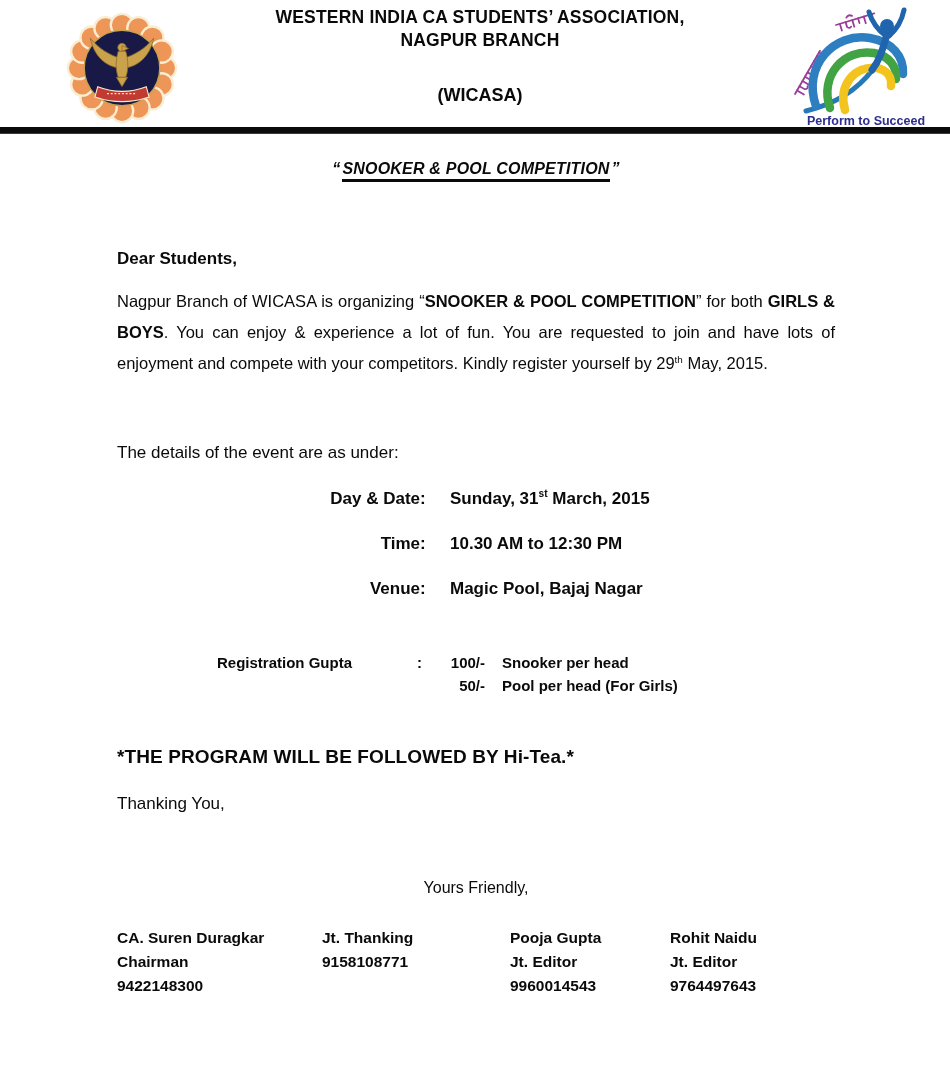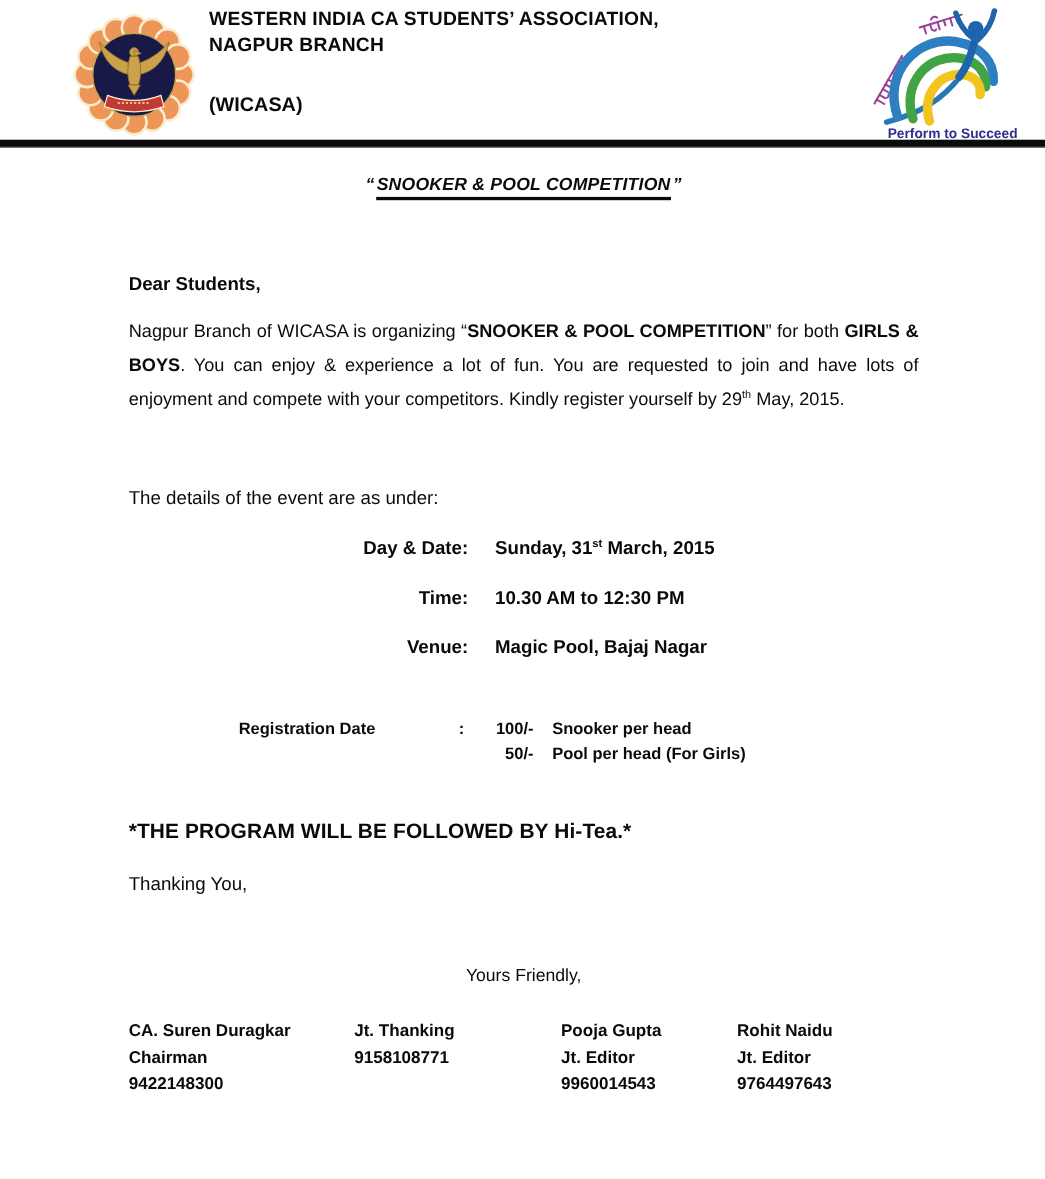--- a/index.html
+++ b/index.html
@@ -11,21 +11,21 @@
     overflow: hidden;
   }
   .page { position: relative; width: 950px; height: 1072px; background:#fff; }
 
   
   .letterhead { position: relative; height: 127px; }
   .logo-left { position: absolute; left: 64px; top: 12px; width: 116px; height: 112px; }
   .logo-right { position: absolute; right: 4px; top: 4px; width: 160px; height: 125px; }
   .head-text {
     position: absolute; left: 190px; right: 180px; top: 6px;
-    text-align: left;
+    text-align: center;
   }
   .head-line { font-weight: bold; font-size: 17.5px; line-height: 23px; letter-spacing: 0.2px; }
   .head-wicasa { font-weight: bold; font-size: 18px; margin-top: 33px; }
 
   .separator { height: 6px; background: #0b0b0b; border-bottom: 1px solid #3a3a3a; }
 
   
   .content { padding: 0 115px 0 117px; }
 
   .doc-title { margin: 26px 0 0 0; text-align: center; font-size: 16px; font-weight: bold; letter-spacing: 0.2px; font-style: italic; }
@@ -161,21 +161,21 @@
       <div class="detail-row">
         <span class="dlabel">Time</span><span class="dcolon">:</span><span class="dvalue"><span>10.30 AM to 12:30 PM</span><sup></sup><span></span></span>
       </div>
       <div class="detail-row">
         <span class="dlabel">Venue</span><span class="dcolon">:</span><span class="dvalue"><span>Magic Pool, Bajaj Nagar</span><sup></sup><span></span></span>
       </div>
     </div>
 
     <div class="registration">
       <div class="reg-row">
-        <span class="rlabel">Registration Date</span><span class="rcolon">:</span><span class="ramount">100/-</span><span class="rdesc">Snooker per head</span>
+        <span class="rlabel">Registration Gupta</span><span class="rcolon">:</span><span class="ramount">100/-</span><span class="rdesc">Snooker per head</span>
       </div>
       <div class="reg-row">
         <span class="rlabel"></span><span class="rcolon"></span><span class="ramount">50/-</span><span class="rdesc">Pool per head (For Girls)</span>
       </div>
     </div>
 
     <div class="hitea">*THE PROGRAM WILL BE FOLLOWED BY Hi-Tea.*</div>
 
     <div class="thanking">Thanking You,</div>
 

